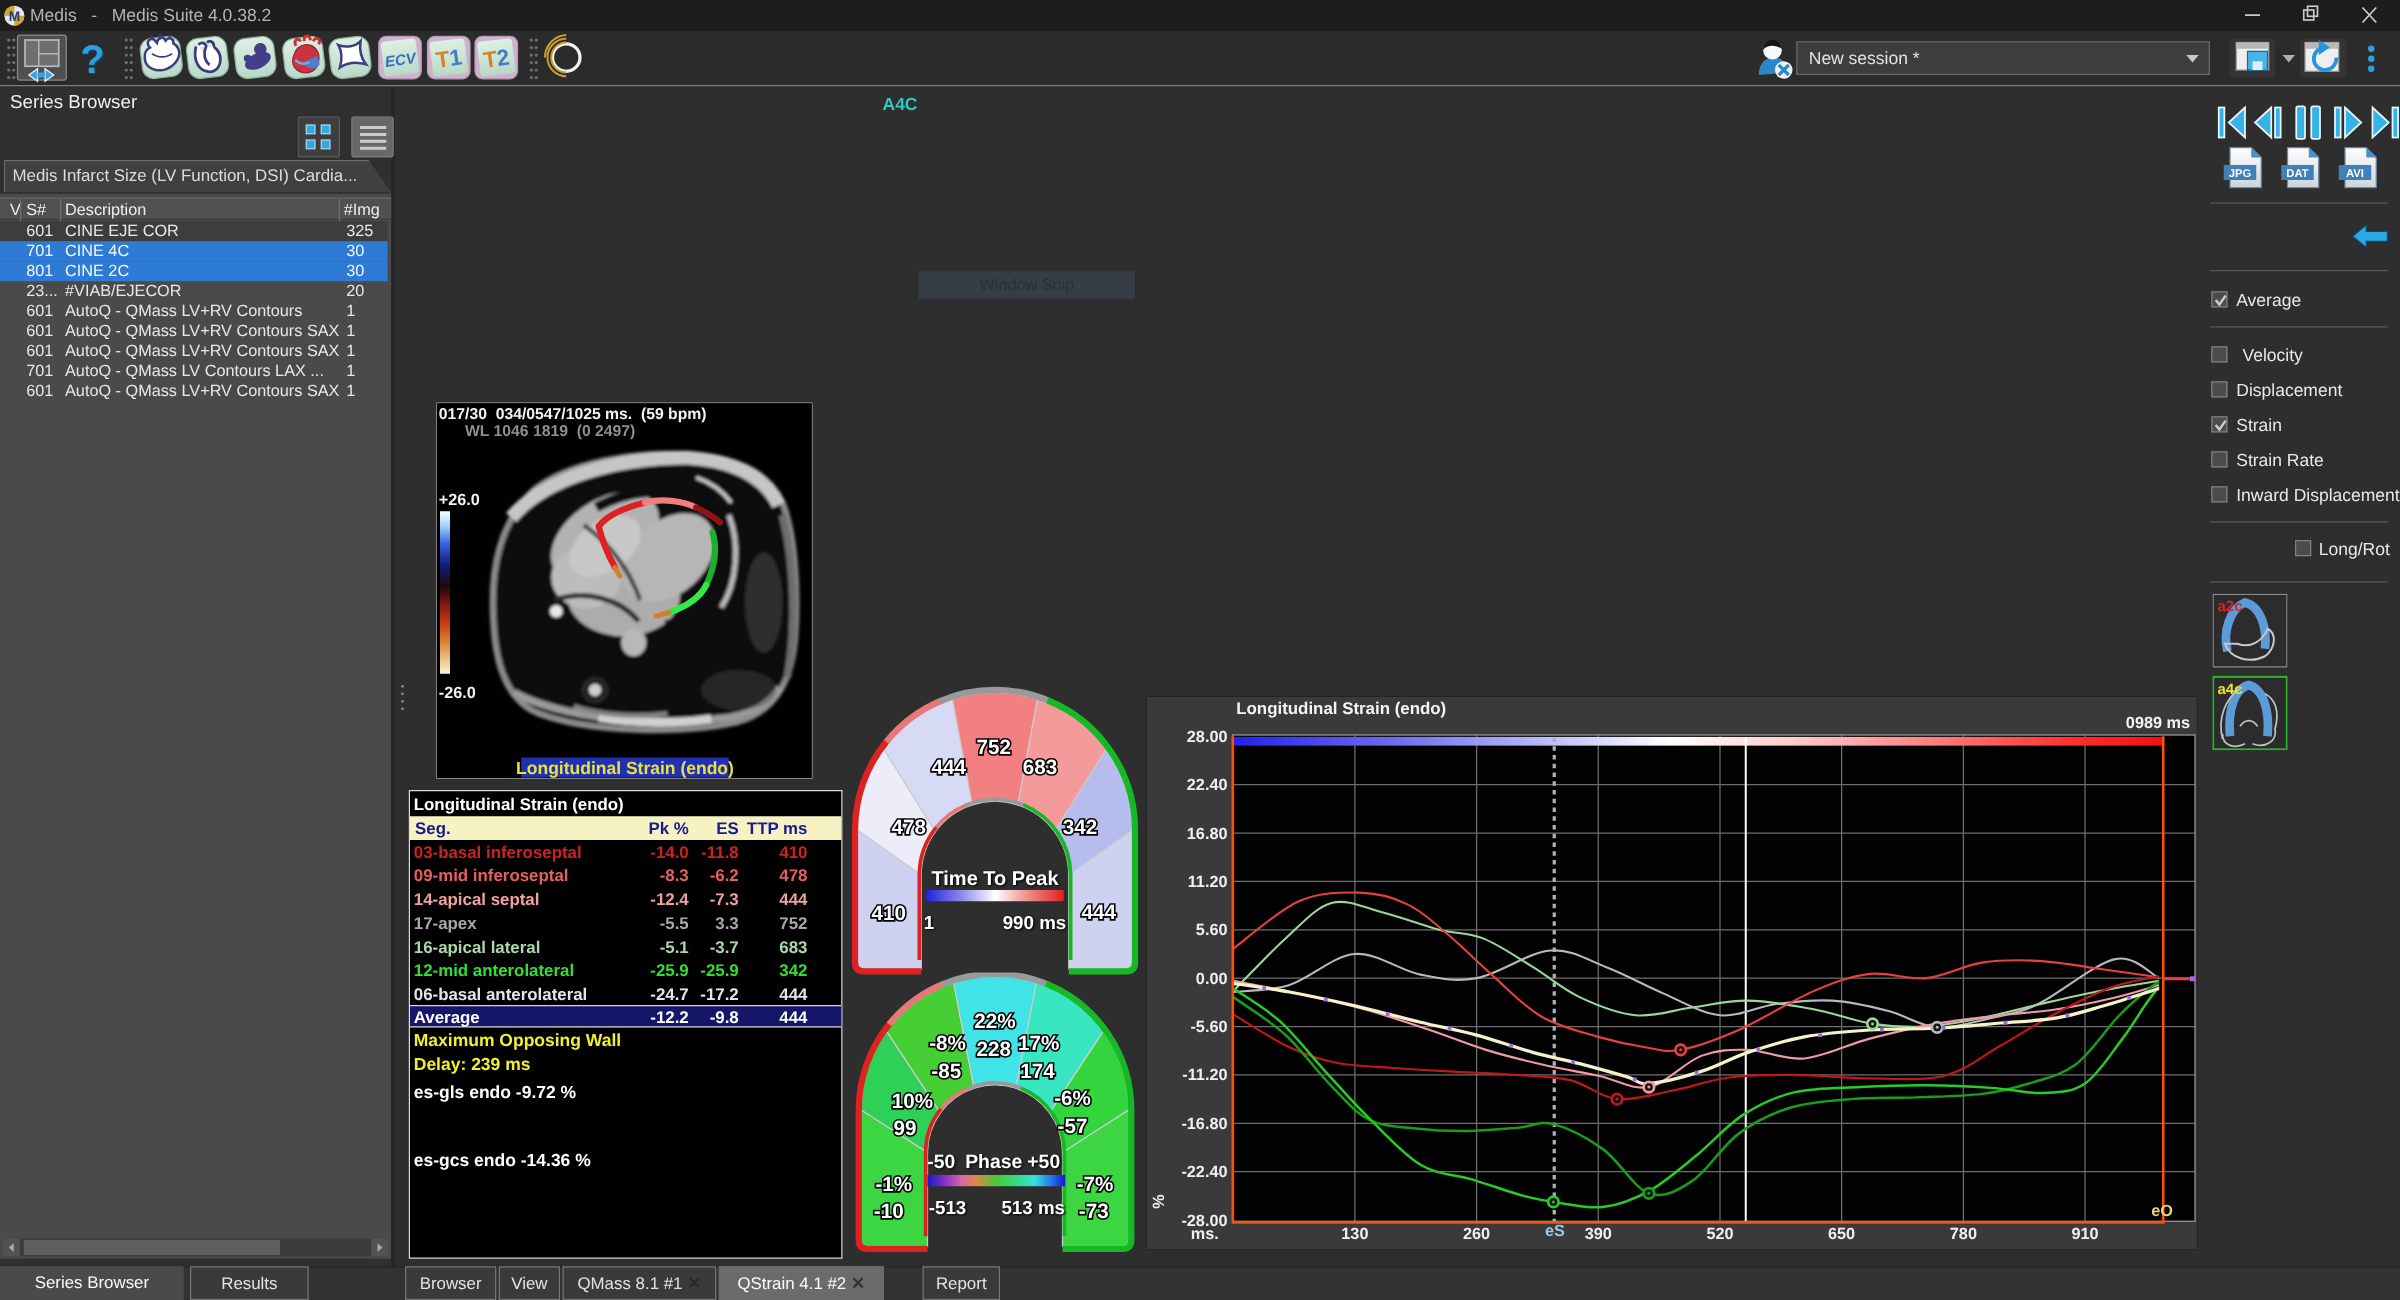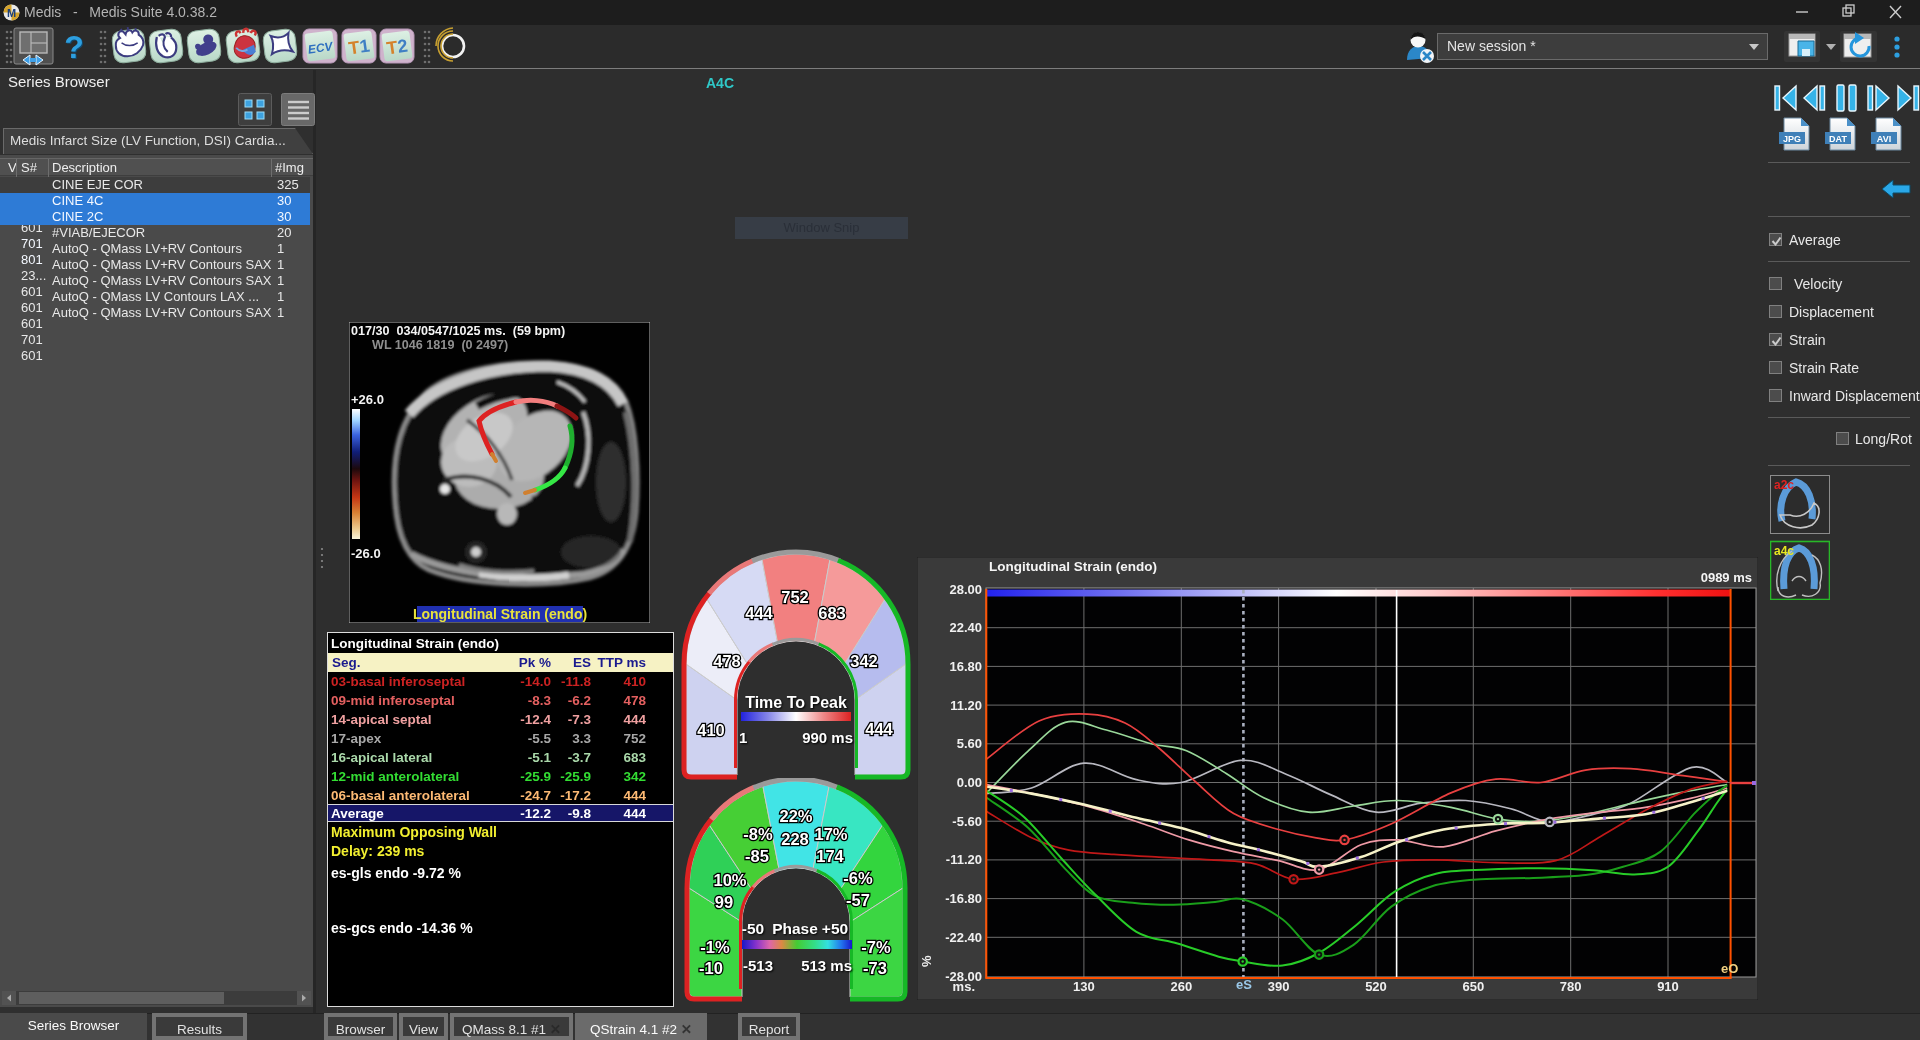--- a/index.html
+++ b/index.html
@@ -11,26 +11,26 @@
 #titletext { left:24px; top:4px; font-size:14px; color:#b4b4b4; }
 
 #toolbar { left:0; top:25px; width:1920px; height:43px; background:#2b2b2b; }
 #toolsep { left:0; top:68px; width:1920px; height:1px; background:#7d7d7d; }
 
 #leftpanel { left:0; top:70px; width:313px; height:943px; background:#2f2f2f; }
 #lp-body { left:0; top:155px; width:313px; height:852px; background:#4a4a4a; }
 #lp-title { left:8px; top:73px; font-size:15px; color:#eeeeee; }
 #lp-border { left:313px; top:70px; width:3px; height:943px; background:#262626; }
 .lp-row { position:absolute; left:0; width:310px; height:16px; font-size:13px; color:#e8e8e8; white-space:nowrap; }
-.lp-row .c1 { position:absolute; left:21px;margin-top:43px; }
+.lp-row .c1 { position:absolute; left:21px; }
 .lp-row .c2 { position:absolute; left:52px; }
 .lp-row .c3 { position:absolute; left:277px; }
 
 #bottombar { left:0; top:1013px; width:1920px; height:27px; background:#323232; border-top:1px solid #222; }
-.btab { position:absolute; top:1013px; height:27px; font-size:13.5px; color:#e2e2e2; line-height:26px; text-align:center; background:#3a3a3a; border:4px solid #737373; }
+.btab { position:absolute; top:1013px; height:27px; font-size:13.5px; color:#e2e2e2; line-height:26px; text-align:center; background:#3a3a3a; border:1px solid #737373; }
 
 .rsep { position:absolute; width:142px; height:1px; background:#5a5a5a; left:1768px; }
 .cb { position:absolute; width:13px; height:13px; background:#4c4c4c; border:1px solid #808080; }
 .cblabel { position:absolute; font-size:14px; color:#e8e8e8; }
 
 #straintab { left:327px; top:632px; width:347px; height:375px; background:#000; border:1px solid #dcdcdc; font-size:13.5px; font-weight:bold; }
 .strow { position:absolute; left:0; width:345px; height:19px; white-space:nowrap; }
 .strow .n { position:absolute; left:3px; top:2px; }
 .strow .v1 { position:absolute; right:122px; top:2px; }
 .strow .v2 { position:absolute; right:82px; top:2px; }
@@ -328,21 +328,21 @@
         <span class="v1">-5.1</span>
         <span class="v2">-3.7</span>
         <span class="v3">683</span>
       </div>
     <div class="strow" style="top:134px;color:#33dd33;">
         <span class="n">12-mid anterolateral</span>
         <span class="v1">-25.9</span>
         <span class="v2">-25.9</span>
         <span class="v3">342</span>
       </div>
-    <div class="strow" style="top:153px;color:#fdba74;">
+    <div class="strow" style="top:153px;color:#e5e5e5;">
         <span class="n">06-basal anterolateral</span>
         <span class="v1">-24.7</span>
         <span class="v2">-17.2</span>
         <span class="v3">444</span>
       </div>
     <div class="strow" style="top:171px;color:#ffffff;background:#161668;border-top:1px solid #d8d8d8;border-bottom:1px solid #d8d8d8;height:18px;">
         <span class="n" style="top:1px;">Average</span>
         <span class="v1" style="top:1px;">-12.2</span>
         <span class="v2" style="top:1px;">-9.8</span>
         <span class="v3" style="top:1px;">444</span>

